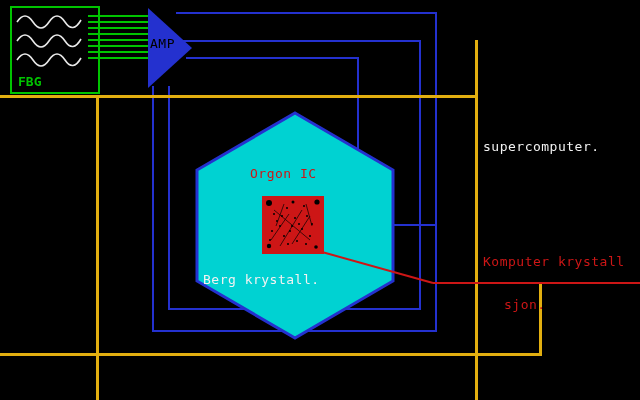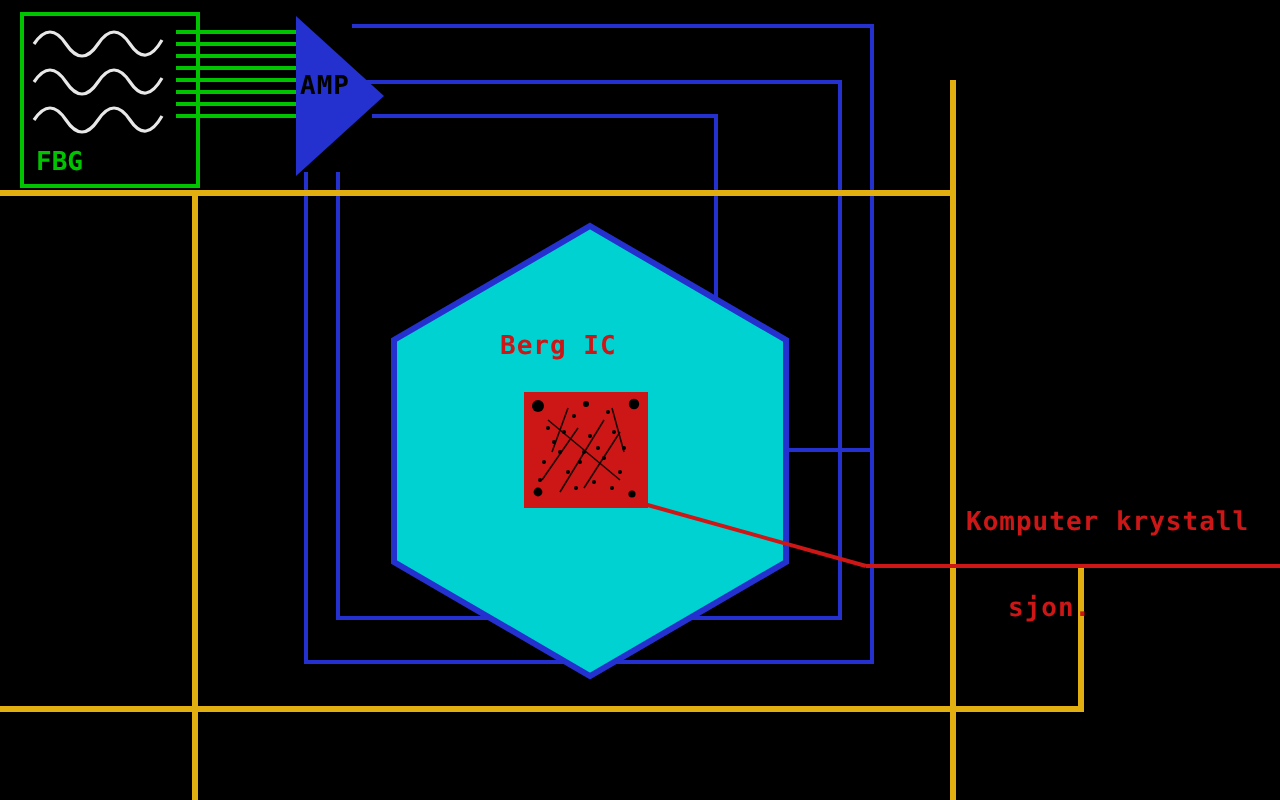--- a/index.html
+++ b/index.html
@@ -3,21 +3,21 @@
 <meta charset="utf-8">
 <style>
   * { margin:0; padding:0; box-sizing:border-box; }
   html,body { background:#000; }
   .stage {
     position:relative; width:640px; height:400px;
     background:var(--background,#000); overflow:hidden;
     font-family:"DejaVu Sans Mono", monospace;
   }
   .ln { position:absolute; }
-  .t  { position:absolute; font-weight:bold; font-size:13px; line-height:15px; white-space:pre; letter-spacing:0.5px; }
+  .t  { position:absolute; font-weight:normal; font-size:13px; line-height:15px; white-space:pre; letter-spacing:0.5px; }
   .fbg-box {
     position:absolute; left:10px; top:6px; width:90px; height:88px;
     border:2px solid var(--green);
     text-decoration:underline;
   }
   .fbg-box svg { position:absolute; left:2px; top:2px; }
   .fbg-label { position:absolute; left:6px; bottom:3px; color:var(--green);
     font-weight:bold; font-size:13px; }
   .amp-label { color:#000; }
   svg.abs { position:absolute; pointer-events:none; }
@@ -106,20 +106,22 @@
     <g style="stroke:#000;stroke-width:0.8;opacity:0.85">
       <path d="M9,44 L27,18 M18,50 L40,14 M30,48 L48,20 M12,14 L48,44 M22,8 L14,30 M44,8 L50,30"></path>
     </g>
   </svg>
 
   <svg class="abs" style="left:0;top:0" width="640" height="400" viewBox="0 0 640 400">
     <line x1="322" y1="252" x2="433" y2="283" style="stroke:var(--red);stroke-width:2"></line>
     <line x1="433" y1="283" x2="640" y2="283" style="stroke:var(--red);stroke-width:2"></line>
   </svg>
 
-  <span class="t" style="left:250px;top:166px;color:var(--red)">Berg IC</span>
+  <span class="t" style="left:250px;top:166px;color:var(--red)">Orgon IC</span>
+  <span class="t" style="left:203px;top:272px;color:var(--white)">Berg krystall.</span>
 
+  <span class="t" style="left:483px;top:139px;color:var(--white)">supercomputer.</span>
 
   <span class="t" style="left:483px;top:254px;color:var(--red)">Komputer krystall</span>
   <span class="t" style="left:504px;top:297px;color:var(--red)">sjon.</span>
 
 
 </div>
 
 </body></html>

